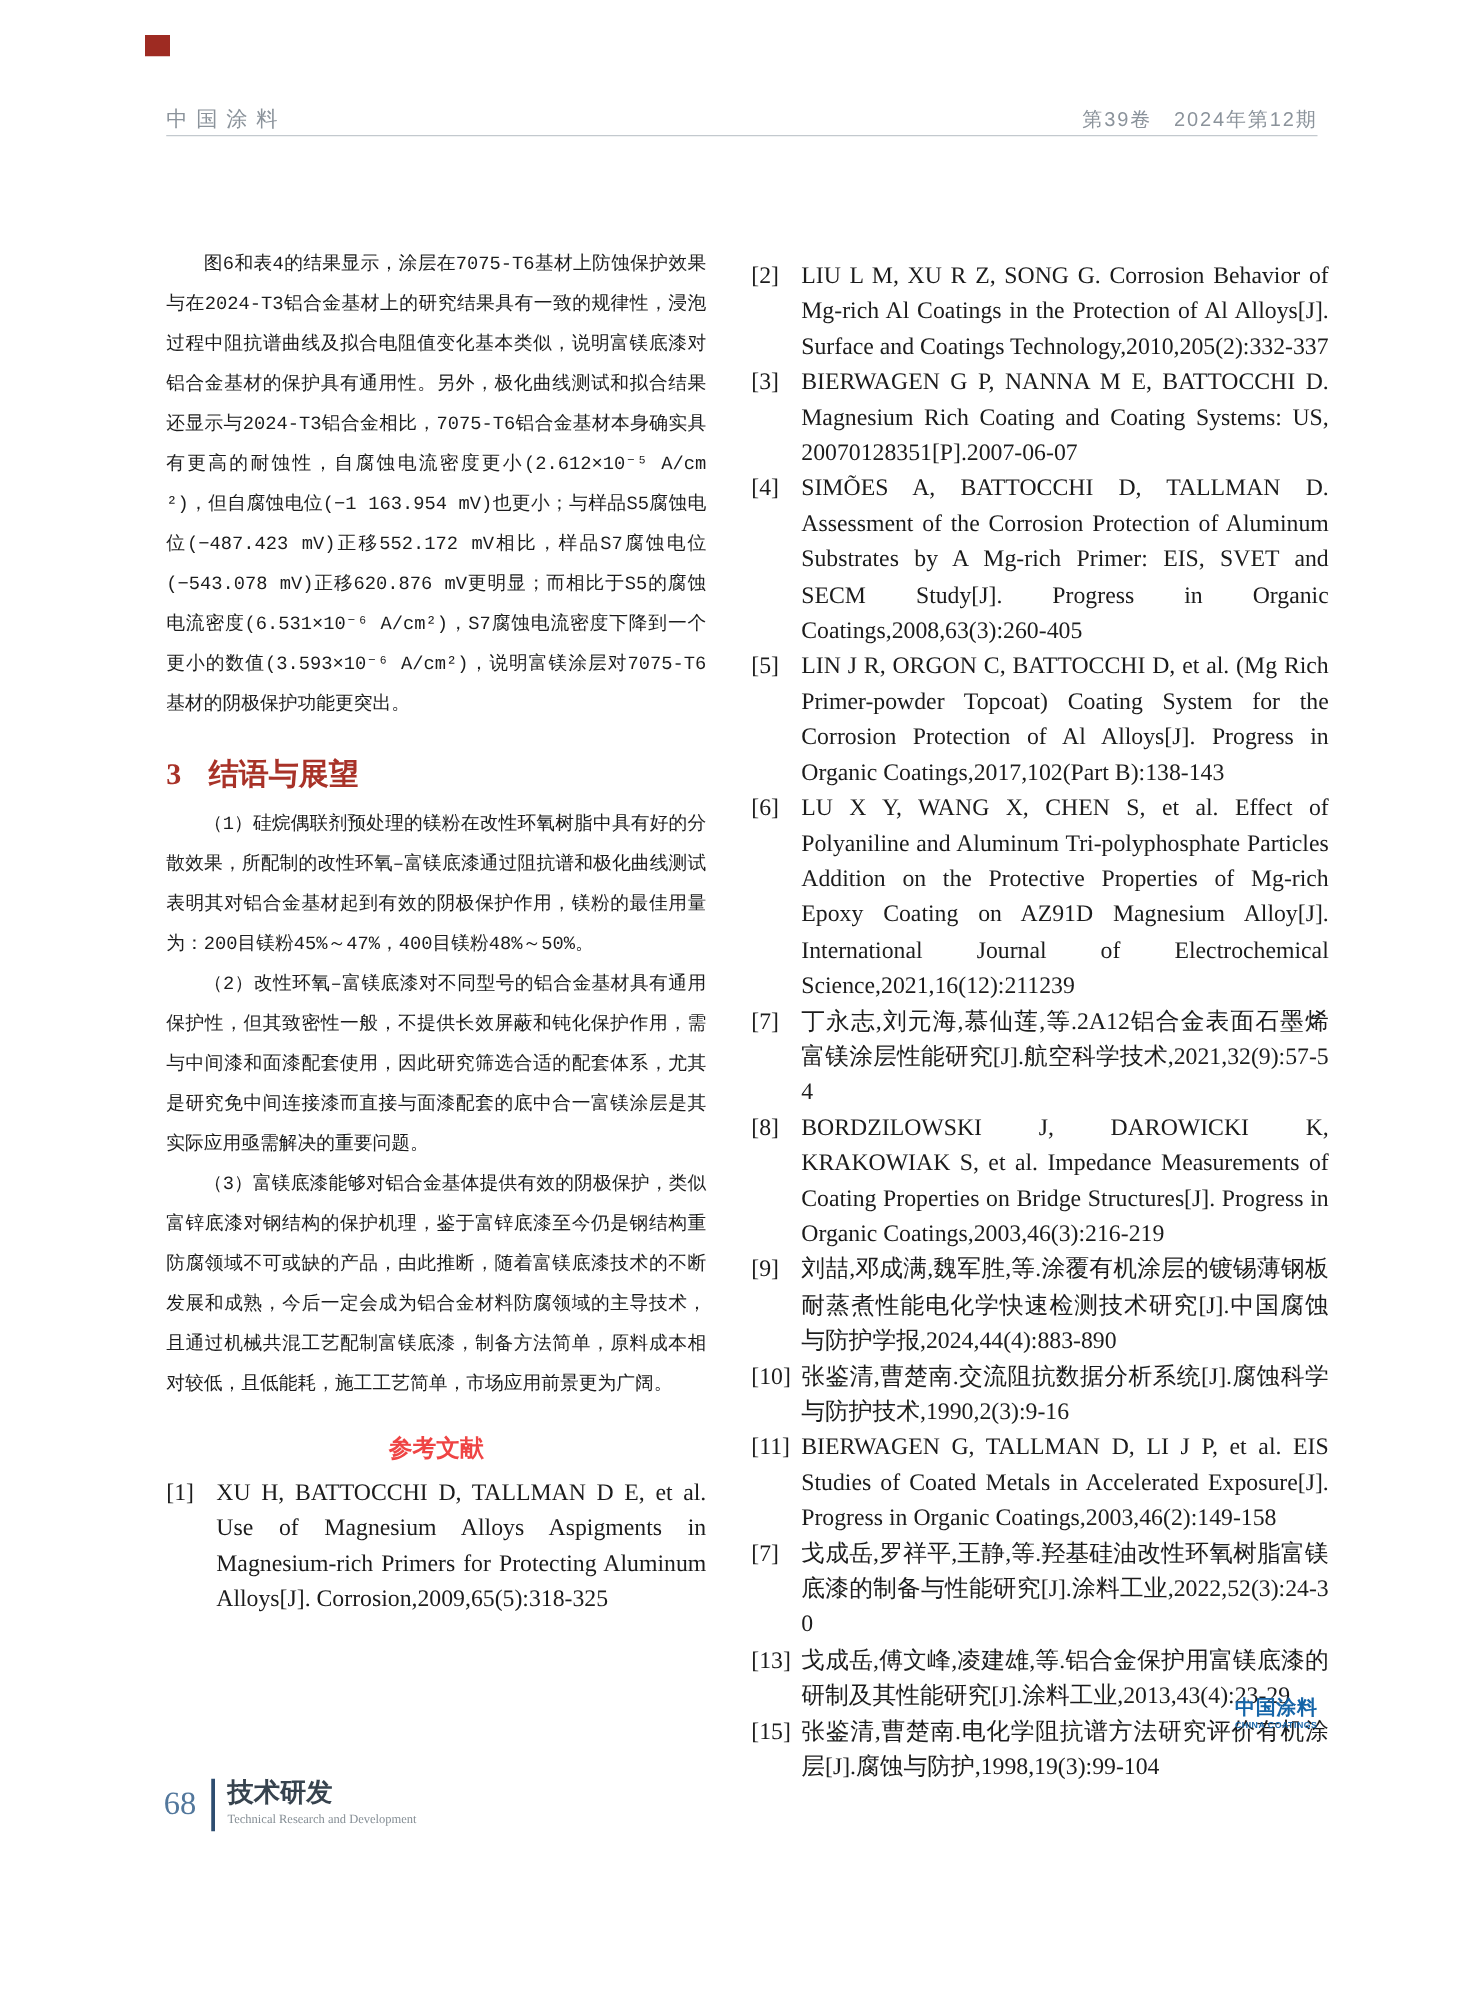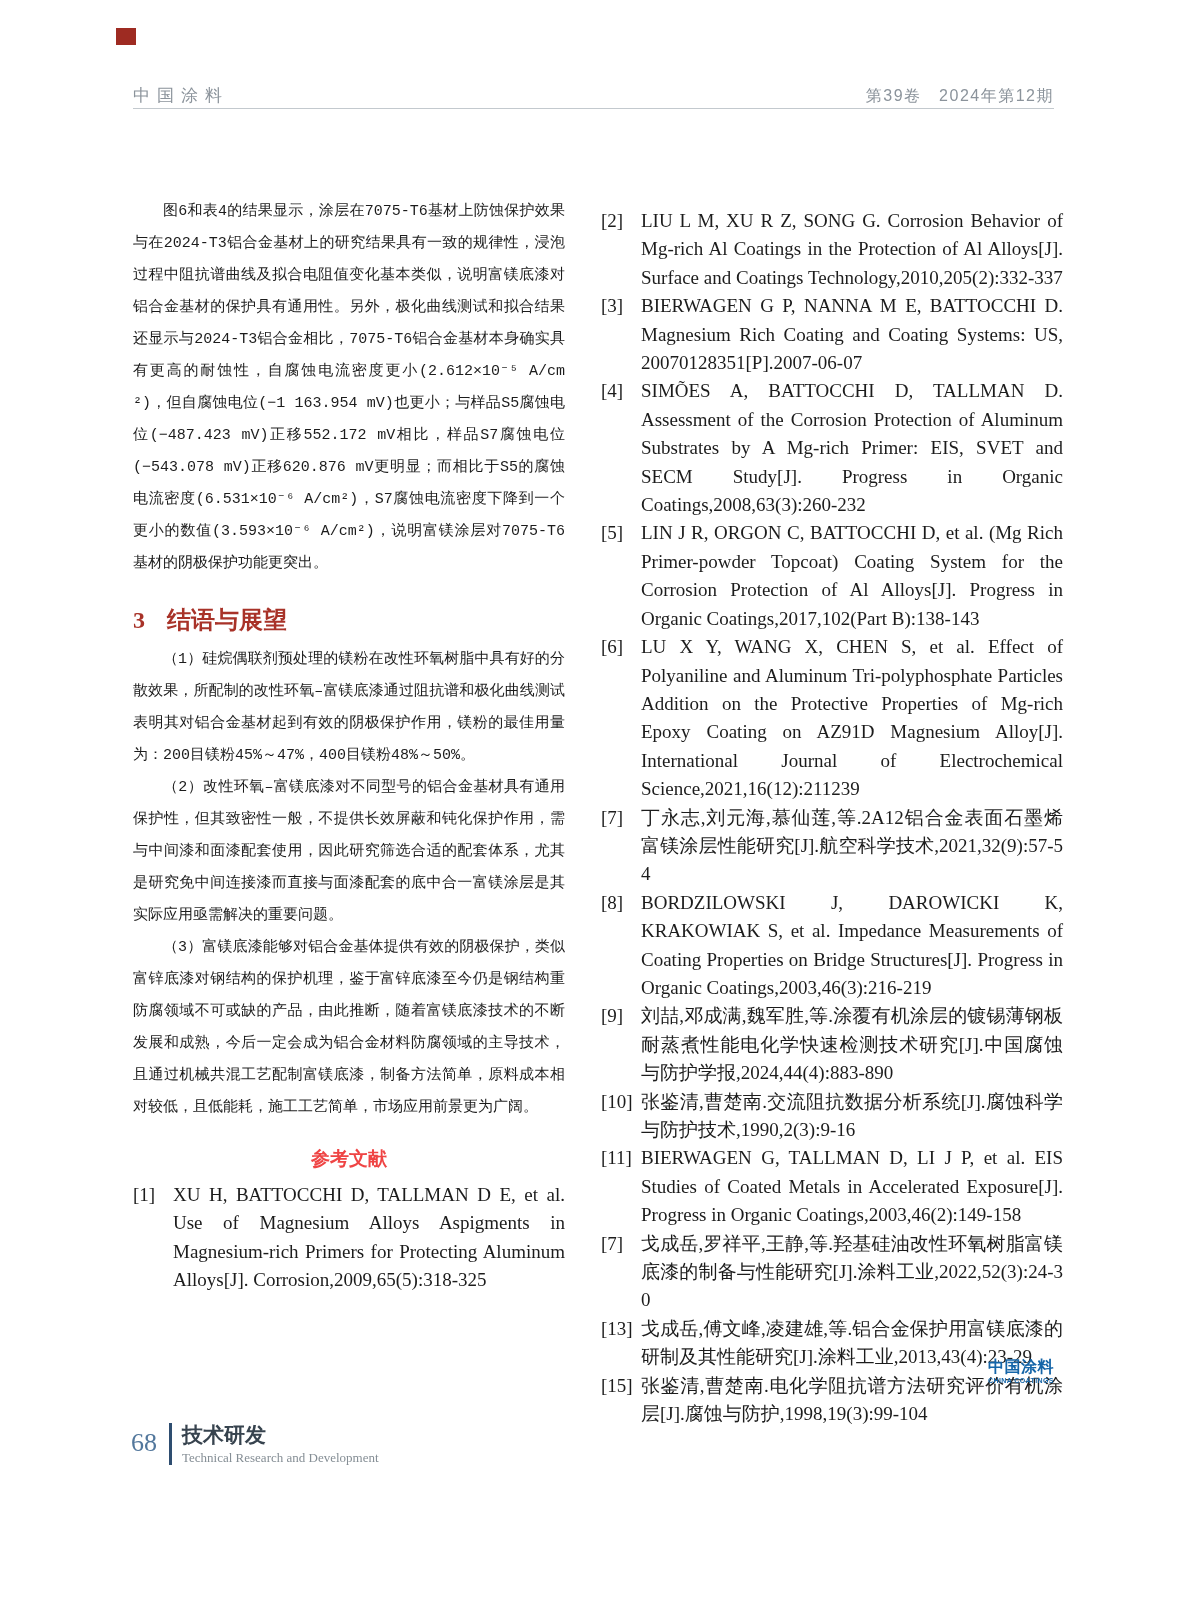--- a/index.html
+++ b/index.html
@@ -66,21 +66,21 @@
   .footer{position:absolute;left:131px;top:1421px;display:flex;align-items:flex-start;}
   .footer-num{
     font-size:26px;color:var(--footer_num_blue);line-height:36px;
     font-family:"Liberation Serif","DejaVu Serif",serif;margin-top:4px;
   }
   .footer-bar{width:3px;height:42px;background:var(--footer_bar_navy);margin:2px 10px 0 12px;}
   .footer-cn{
     font-family:"Liberation Sans","DejaVu Sans",sans-serif;font-weight:bold;
     font-size:21px;color:var(--footer_cn);line-height:24px;margin-top:2px;
   }
-  .footer-en{font-size:13px;color:var(--footer_en);margin-top:3px;}
+  .footer-en{font-size:10px;color:var(--footer_en);margin-top:3px;}
 
   
   .logo{position:absolute;left:988px;top:1358px;width:60px;text-align:center;
     font-family:"Liberation Sans","DejaVu Sans",sans-serif;color:var(--logo_blue);}
   .logo-cn{font-size:16px;font-weight:bold;letter-spacing:0.5px;line-height:18px;white-space:nowrap;}
   .logo-en{font-size:7px;font-weight:bold;letter-spacing:0.4px;line-height:9px;white-space:nowrap;}
 </style>
 </head>
 <body>
 
@@ -125,21 +125,21 @@
           <span class="ref-text">LIU L M, XU R Z, SONG G. Corrosion Behavior of Mg-rich Al Coatings in the Protection of Al Alloys[J]. Surface and Coatings Technology,2010,205(2):332-337</span>
         </div>
 
         <div class="ref-item">
           <span class="ref-label">[3]</span>
           <span class="ref-text">BIERWAGEN G P, NANNA M E, BATTOCCHI D. Magnesium Rich Coating and Coating Systems: US, 20070128351[P].2007-06-07</span>
         </div>
 
         <div class="ref-item">
           <span class="ref-label">[4]</span>
-          <span class="ref-text">SIMÕES A, BATTOCCHI D, TALLMAN D. Assessment of the Corrosion Protection of Aluminum Substrates by A Mg-rich Primer: EIS, SVET and SECM Study[J]. Progress in Organic Coatings,2008,63(3):260-232</span>
+          <span class="ref-text">SIMÕES A, BATTOCCHI D, TALLMAN D. Assessment of the Corrosion Protection of Aluminum Substrates by A Mg-rich Primer: EIS, SVET and SECM Study[J]. Progress in Organic Coatings,2008,63(3):260-405</span>
         </div>
 
         <div class="ref-item">
           <span class="ref-label">[5]</span>
           <span class="ref-text">LIN J R, ORGON C, BATTOCCHI D, et al. (Mg Rich Primer-powder Topcoat) Coating System for the Corrosion Protection of Al Alloys[J]. Progress in Organic Coatings,2017,102(Part B):138-143</span>
         </div>
 
         <div class="ref-item">
           <span class="ref-label">[6]</span>
           <span class="ref-text">LU X Y, WANG X, CHEN S, et al. Effect of Polyaniline and Aluminum Tri-polyphosphate Particles Addition on the Protective Properties of Mg-rich Epoxy Coating on AZ91D Magnesium Alloy[J]. International Journal of Electrochemical Science,2021,16(12):211239</span>

